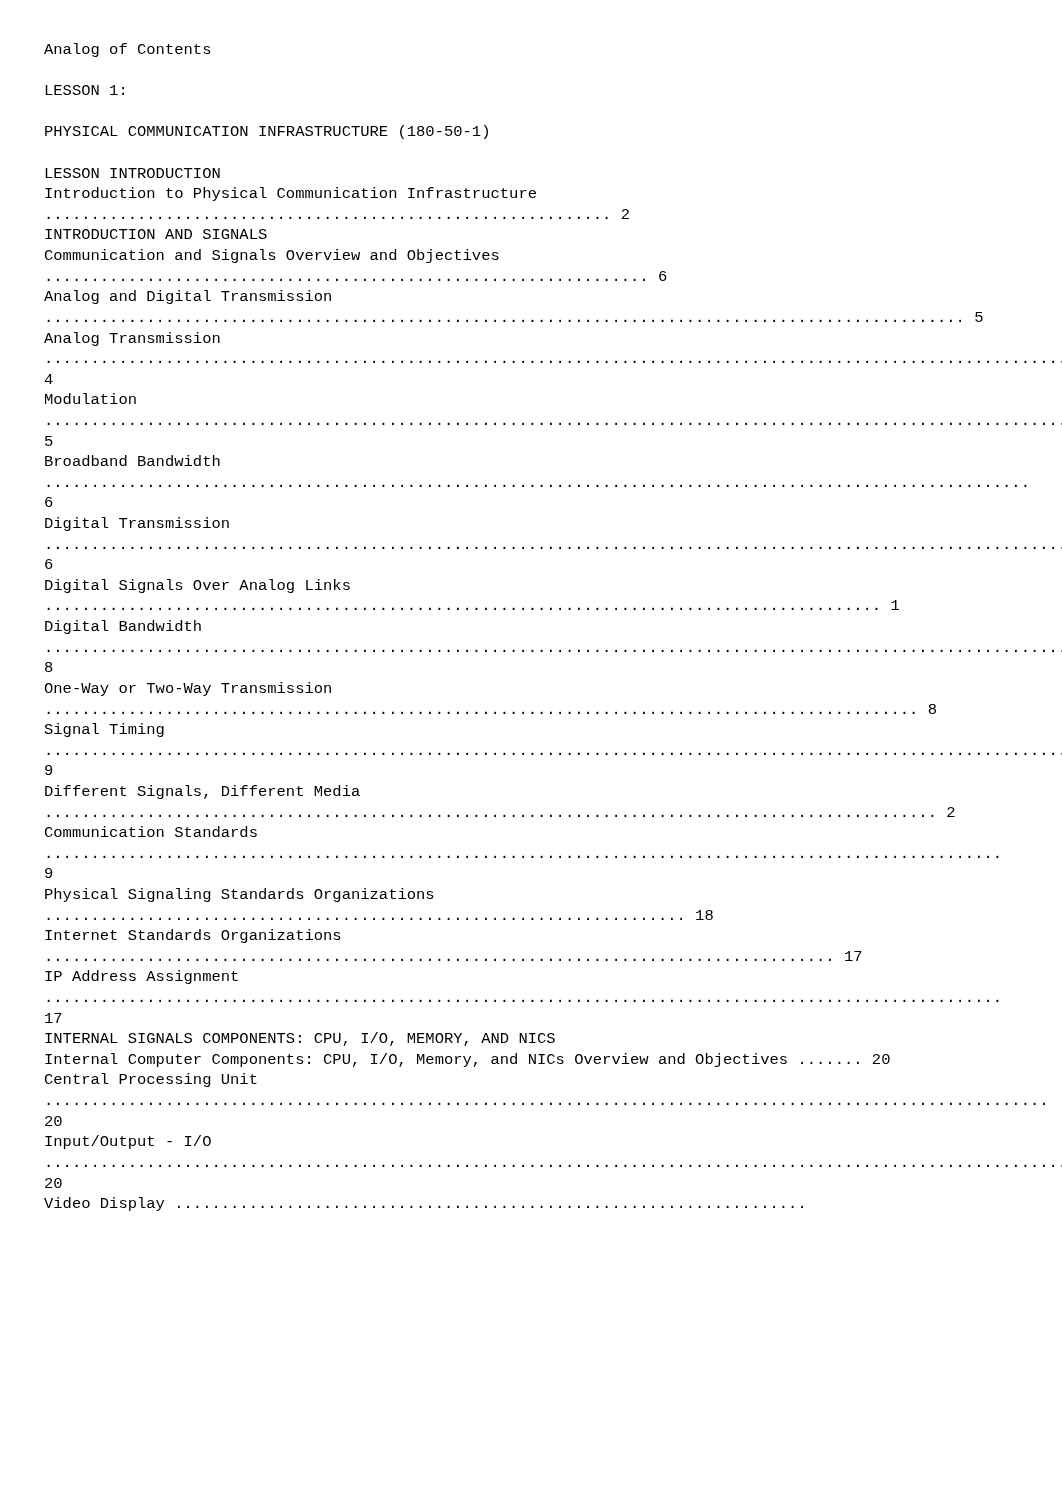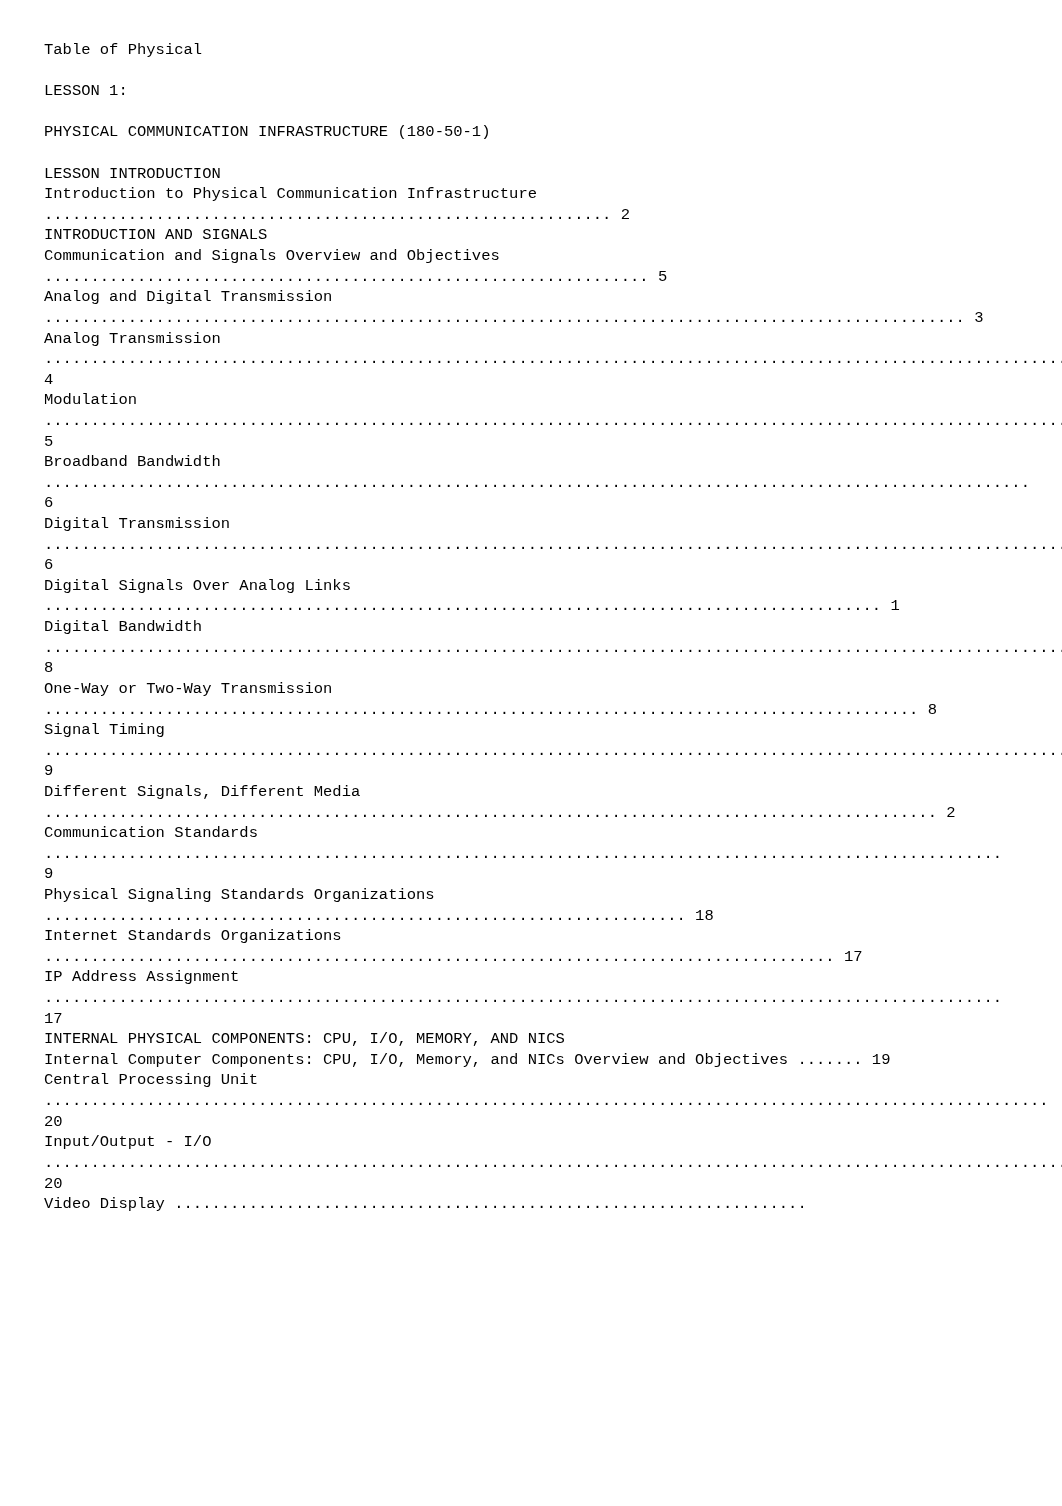--- a/index.html
+++ b/index.html
@@ -16,41 +16,41 @@
     word-break: break-all;
     padding: 40px 44px 40px 44px;
     width: 1062px;
     box-sizing: border-box;
   }
   .entry { display: inline; }
 </style>
 </head>
 <body>
 
-<div class="page"><span>Table of Physical</span>
+<div class="page"><span>Analog of Contents</span>
 
 <span>LESSON 1:</span>
 
 <span>PHYSICAL COMMUNICATION INFRASTRUCTURE (180-50-1)</span>
 
 <span>LESSON INTRODUCTION</span>
 <span class="entry">Introduction to Physical Communication Infrastructure ............................................................. 2</span>
 <span>INTRODUCTION AND SIGNALS</span>
-<span class="entry">Communication and Signals Overview and Objectives ................................................................. 5</span>
-<span class="entry">Analog and Digital Transmission ................................................................................................... 3</span>
+<span class="entry">Communication and Signals Overview and Objectives ................................................................. 6</span>
+<span class="entry">Analog and Digital Transmission ................................................................................................... 5</span>
 <span class="entry">Analog Transmission ................................................................................................................ 4</span>
 <span class="entry">Modulation ............................................................................................................................... 5</span>
 <span class="entry">Broadband Bandwidth .......................................................................................................... 6</span>
 <span class="entry">Digital Transmission ............................................................................................................... 6</span>
 <span class="entry">Digital Signals Over Analog Links .......................................................................................... 1</span>
 <span class="entry">Digital Bandwidth ................................................................................................................... 8</span>
 <span class="entry">One-Way or Two-Way Transmission .............................................................................................. 8</span>
 <span class="entry">Signal Timing ....................................................................................................................... 9</span>
 <span class="entry">Different Signals, Different Media ................................................................................................ 2</span>
 <span class="entry">Communication Standards ....................................................................................................... 9</span>
 <span class="entry">Physical Signaling Standards Organizations ..................................................................... 18</span>
 <span class="entry">Internet Standards Organizations ..................................................................................... 17</span>
 <span class="entry">IP Address Assignment ....................................................................................................... 17</span>
-<span>INTERNAL PHYSICAL COMPONENTS: CPU, I/O, MEMORY, AND NICS</span>
-<span class="entry">Internal Computer Components: CPU, I/O, Memory, and NICs Overview and Objectives ....... 19</span>
+<span>INTERNAL SIGNALS COMPONENTS: CPU, I/O, MEMORY, AND NICS</span>
+<span class="entry">Internal Computer Components: CPU, I/O, Memory, and NICs Overview and Objectives ....... 20</span>
 <span class="entry">Central Processing Unit ............................................................................................................ 20</span>
 <span class="entry">Input/Output - I/O .................................................................................................................. 20</span>
 <span class="entry">Video Display ....................................................................</span></div>
 
 </body></html>

